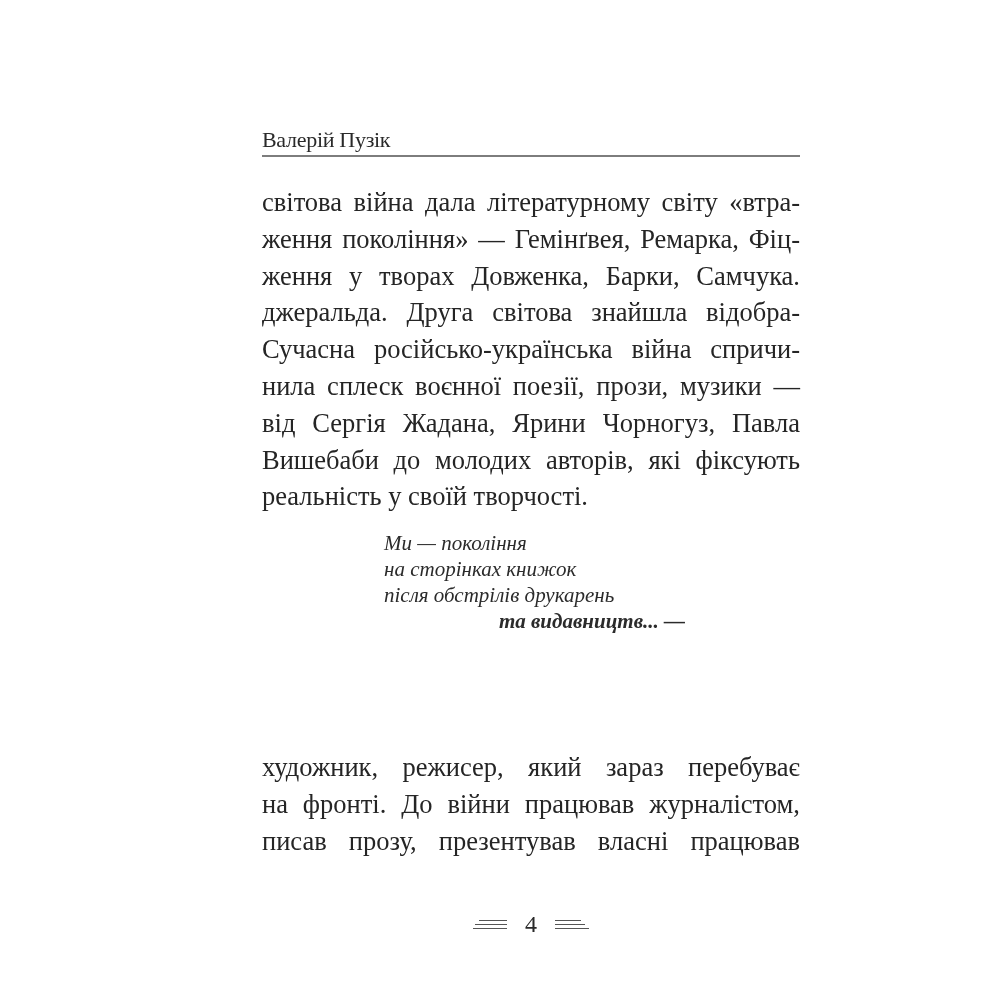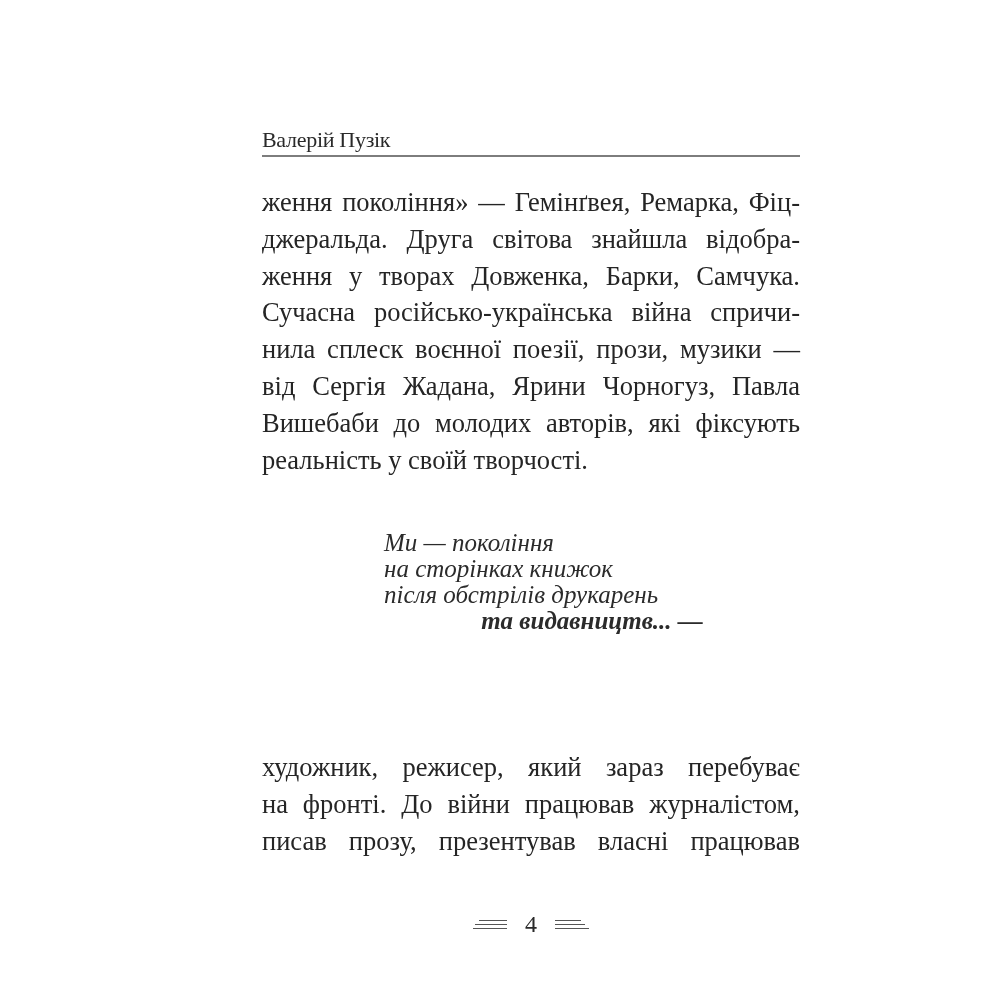--- a/index.html
+++ b/index.html
@@ -60,21 +60,21 @@
     }
     #para1 { top: 160px; }
     #para2 { top: 725px; }
 
     .poem {
       position: absolute;
       left: 122px;
       top: 506px;
       width: 416px;
       font-style: italic;
-      font-size: 25px;
+      font-size: 21px;
       line-height: 26px;
       color: #2b2b2b;
     }
     .poem .pline {
       display: block;
       white-space: nowrap;
       height: 26px;
     }
     .poem .pline.right {
       text-align: center;
@@ -116,23 +116,24 @@
   </style>
 </head>
 <body>
 
 <div class="page">
 
   <div class="running-head">Валерій Пузік</div>
   <div class="head-rule"></div>
 
   <div class="body-block" id="para1">
+    <span class="line">світова війна дала літературному світу «втра-</span>
     <span class="line">ження покоління» — Гемінґвея, Ремарка, Фіц-</span>
+    <span class="line">ження у творах Довженка, Барки, Самчука.</span>
     <span class="line">джеральда. Друга світова знайшла відобра-</span>
-    <span class="line">ження у творах Довженка, Барки, Самчука.</span>
     <span class="line">Сучасна російсько-українська війна спричи-</span>
     <span class="line">нила сплеск воєнної поезії, прози, музики —</span>
     <span class="line">від Сергія Жадана, Ярини Чорногуз, Павла</span>
     <span class="line">Вишебаби до молодих авторів, які фіксують</span>
     <span class="line last">реальність у своїй творчості.</span>
   </div>
 
   <div class="poem">
     <span class="pline">Ми — покоління</span>
     <span class="pline">на сторінках книжок</span>

